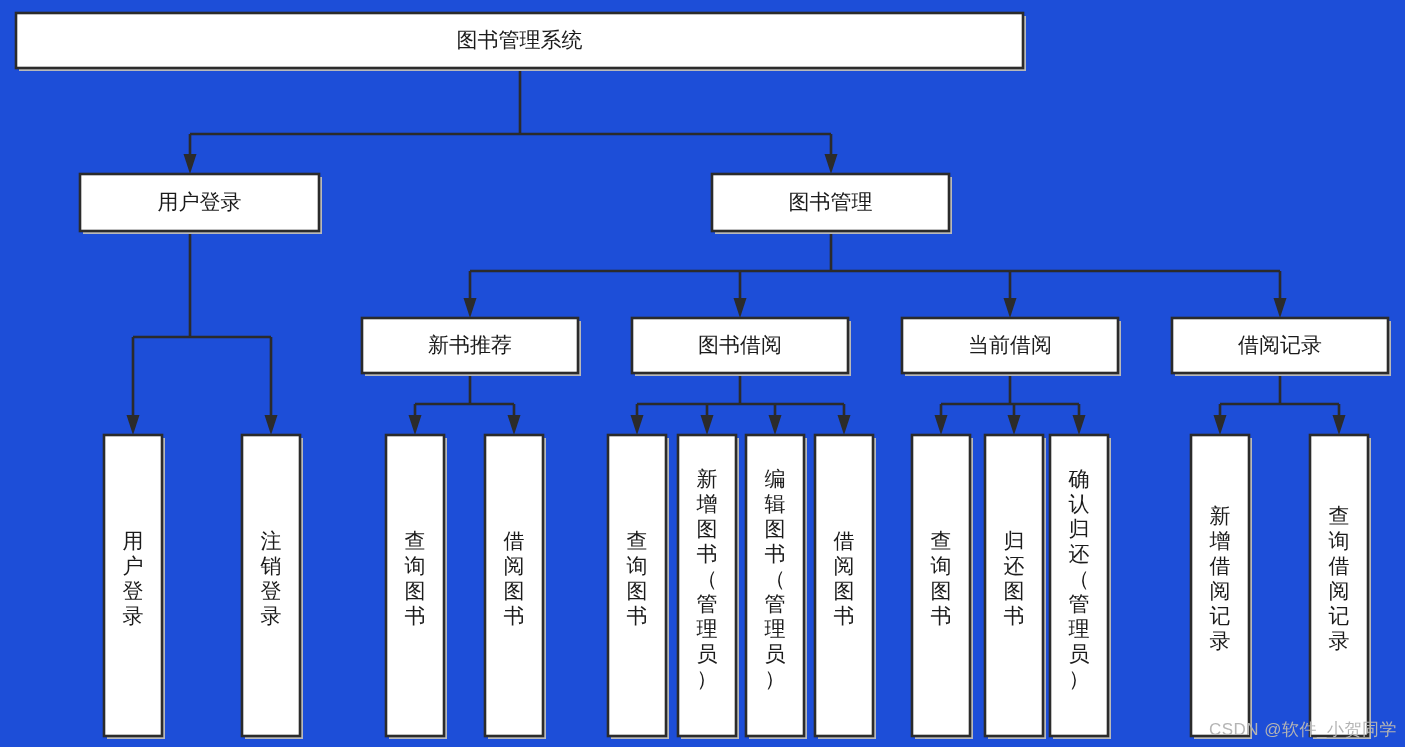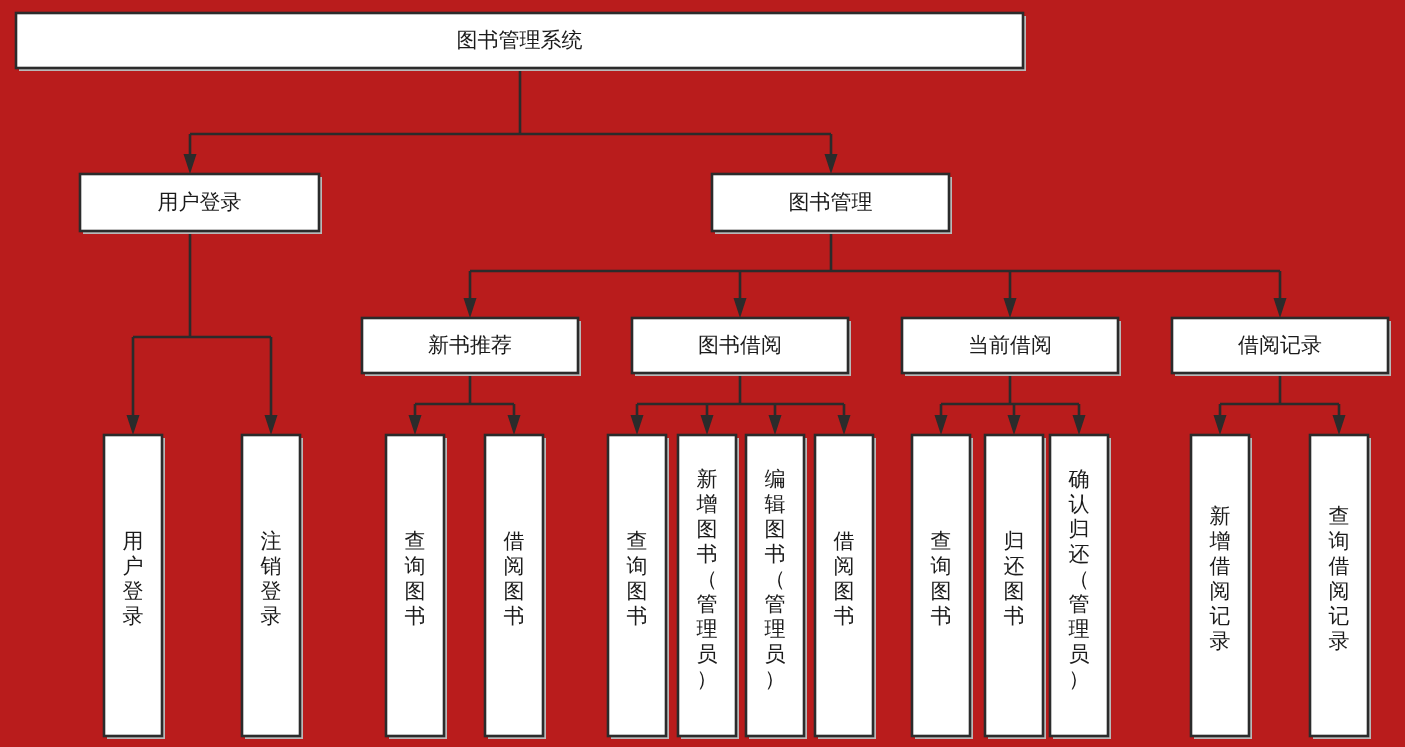--- a/index.html
+++ b/index.html
@@ -8,21 +8,21 @@
     padding: 0;
     background: #ffffff;
   }
   body {
     font-family: "Liberation Sans", "DejaVu Sans", sans-serif;
   }
   #diagram-root {
     position: relative;
     width: 1405px;
     height: 747px;
-    background: #b91c1c;
+    background: #1d4ed8;
     overflow: hidden;
   }
   svg.flow-canvas {
     position: absolute;
     top: 0;
     left: 0;
     width: 1405px;
     height: 747px;
     display: block;
   }
@@ -242,13 +242,14 @@
           <rect class="node-rect" x="1191" y="435" width="58" height="301"></rect>
           <text class="node-label-v" x="1220" y="523"><tspan x="1220" dy="0">新</tspan><tspan x="1220" dy="25">增</tspan><tspan x="1220" dy="25">借</tspan><tspan x="1220" dy="25">阅</tspan><tspan x="1220" dy="25">记</tspan><tspan x="1220" dy="25">录</tspan></text>
         </g>
         <g>
           <rect class="node-shadow" x="1313" y="438" width="58" height="301"></rect>
           <rect class="node-rect" x="1310" y="435" width="58" height="301"></rect>
           <text class="node-label-v" x="1339" y="523"><tspan x="1339" dy="0">查</tspan><tspan x="1339" dy="25">询</tspan><tspan x="1339" dy="25">借</tspan><tspan x="1339" dy="25">阅</tspan><tspan x="1339" dy="25">记</tspan><tspan x="1339" dy="25">录</tspan></text>
         </g>
       </g>
   </svg>
+  <div class="watermark-text">CSDN @软件_小贺同学</div>
 </div>
 
 </body></html>

